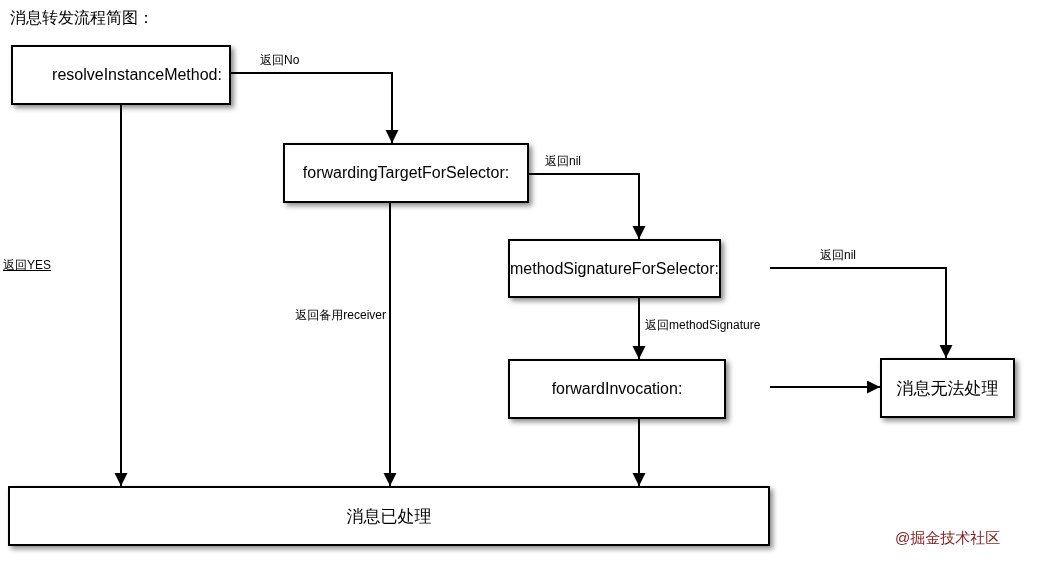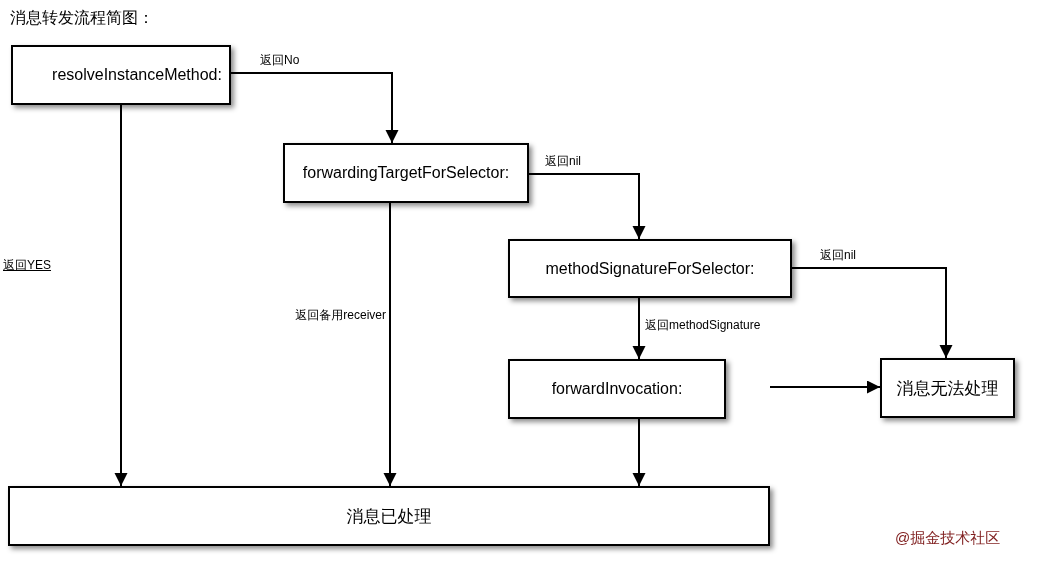--- a/index.html
+++ b/index.html
@@ -31,21 +31,21 @@
     align-items: center;
     justify-content: center;
     font-size: 16px;
     color: #000000;
     white-space: nowrap;
     box-sizing: border-box;
   }
   .node.cjk { font-size: 17px; }
   #n-resolve            { left: 11px;  top: 45px;  width: 220px; height: 60px; padding-left: 32px; }
   #n-forwarding-target  { left: 283px; top: 143px; width: 246px; height: 60px; }
-  #n-method-signature   { left: 508px; top: 239px; width: 284px; height: 59px; }
+  #n-method-signature   { left: 508px; top: 239px; width: 213px; height: 59px; }
   #n-forward-invocation { left: 508px; top: 359px; width: 218px; height: 60px; }
   #n-unhandled          { left: 880px; top: 358px; width: 135px; height: 60px; }
   #n-handled            { left: 8px;   top: 486px; width: 762px; height: 60px; }
 
   .elabel {
     position: absolute;
     font-size: 12px;
     color: #000000;
     white-space: nowrap;
   }

